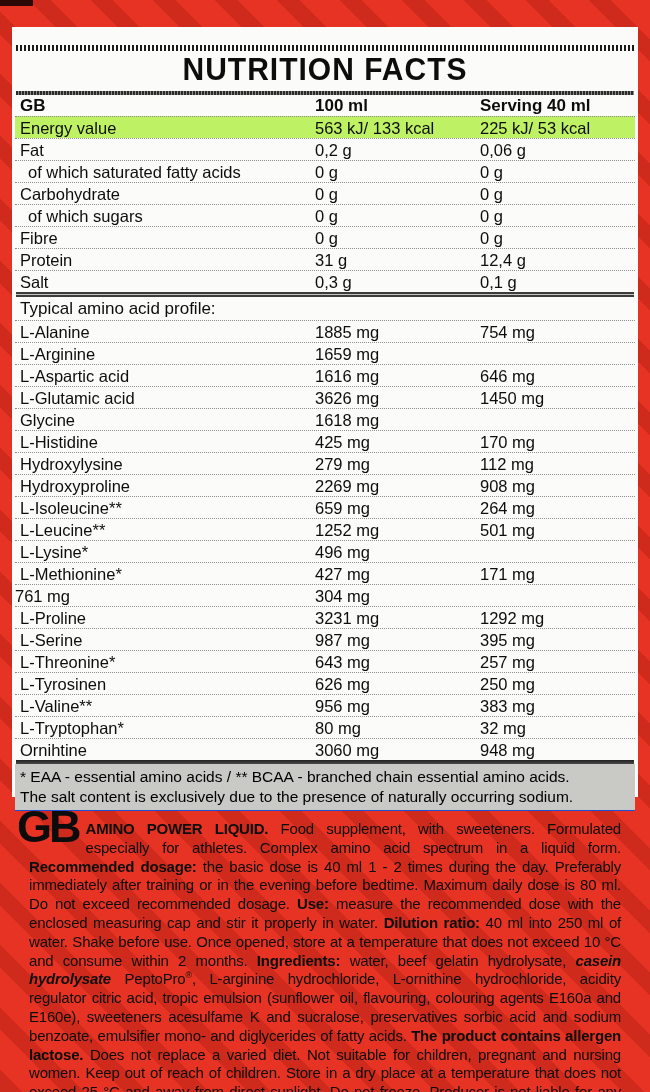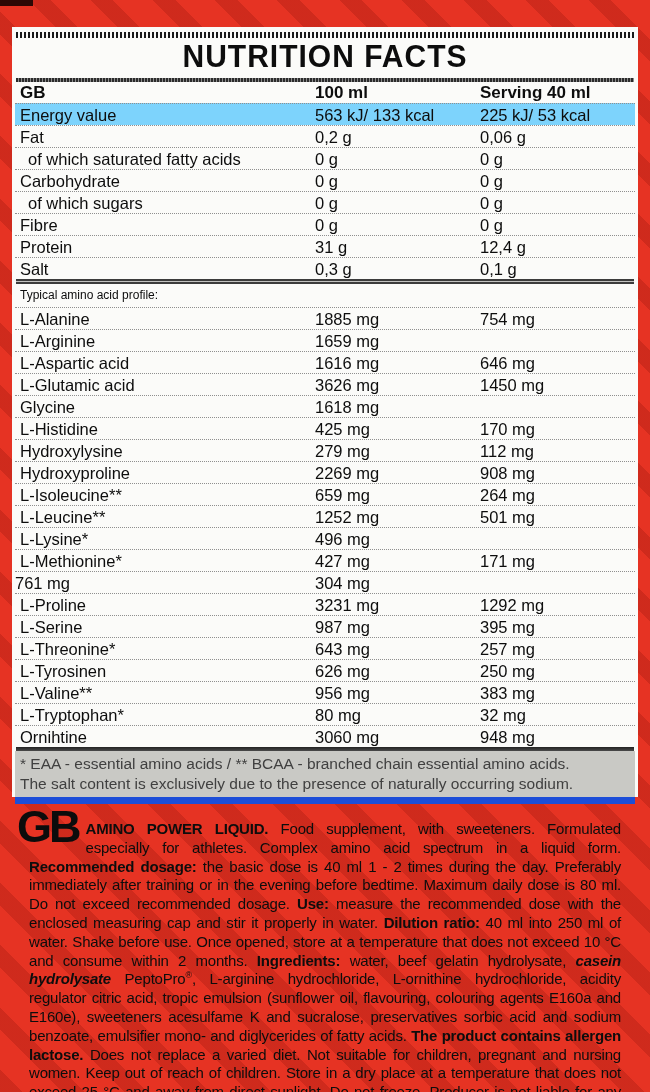--- a/index.html
+++ b/index.html
@@ -8,21 +8,21 @@
     background-color:#e63323;
     background-image:repeating-linear-gradient(45deg, rgba(125,12,6,0.22) 0 16px, rgba(0,0,0,0) 16px 44px);
     font-family:"Liberation Sans", sans-serif;
     -webkit-font-smoothing:antialiased;
   }
   .corner-mark{position:absolute;left:0;top:0;width:33px;height:6px;background:#2d0805;}
 
   
   .panel{
     position:absolute;left:12px;top:27px;width:626px;height:770px;
-    background:#fbfbf9;box-sizing:border-box;padding:0 3px;
+    background:#fbfbf9;box-sizing:border-box;padding:13px 3px;
   }
   .tick-band{
     height:6px;margin:5px 1px 2px 1px;
     background:repeating-linear-gradient(90deg,#1a1a1a 0 2px,transparent 2px 4px);
   }
   .panel-title{
     margin:3px 0 5px 0;text-align:center;
     font-size:30px;line-height:32px;font-weight:bold;letter-spacing:1px;
     color:#0d0d0d;transform:scaleY(1.02);
   }
@@ -40,27 +40,27 @@
   }
   .ntable{color:#0d0d0d;}
   .row{
     display:grid;grid-template-columns:300px 165px 1fr;
     height:21px;line-height:20px;font-size:16.5px;
     border-top:1px dotted #8f8f8f;align-items:center;
   }
   .row .c1{padding-left:5px;white-space:nowrap;}
   .row.indent .c1{padding-left:13px;}
   .row.header{border-top:none;font-weight:bold;font-size:17px;}
-  .row.energy{background:#7dd3fc;}
+  .row.energy{background:#bef264;}
   .section-title{
-    height:23px;line-height:23px;font-size:12px;padding-left:5px;color:#0d0d0d;
+    height:23px;line-height:23px;font-size:17px;padding-left:5px;color:#0d0d0d;
   }
   .footnote{
-    background:#c9c9c5;border-bottom:7px solid #1d4ed8;
-    padding:3px 5px 4px 5px;font-size:15.5px;line-height:19.5px;color:#404040;
+    background:#c9c9c5;border-bottom:1px solid #1d4ed8;
+    padding:3px 5px 4px 5px;font-size:15.5px;line-height:19.5px;color:#000000;
   }
 
   
   .bottom{
     position:absolute;left:0;right:0;top:797px;bottom:0;
     padding:11px 17px 0 17px;box-sizing:border-box;overflow:hidden;
   }
   .gb-drop{
     float:left;font-size:45px;font-weight:bold;letter-spacing:-3px;
     line-height:34px;margin:2px 7px 0 0;color:#0c0c0c;transform-origin:left top;

